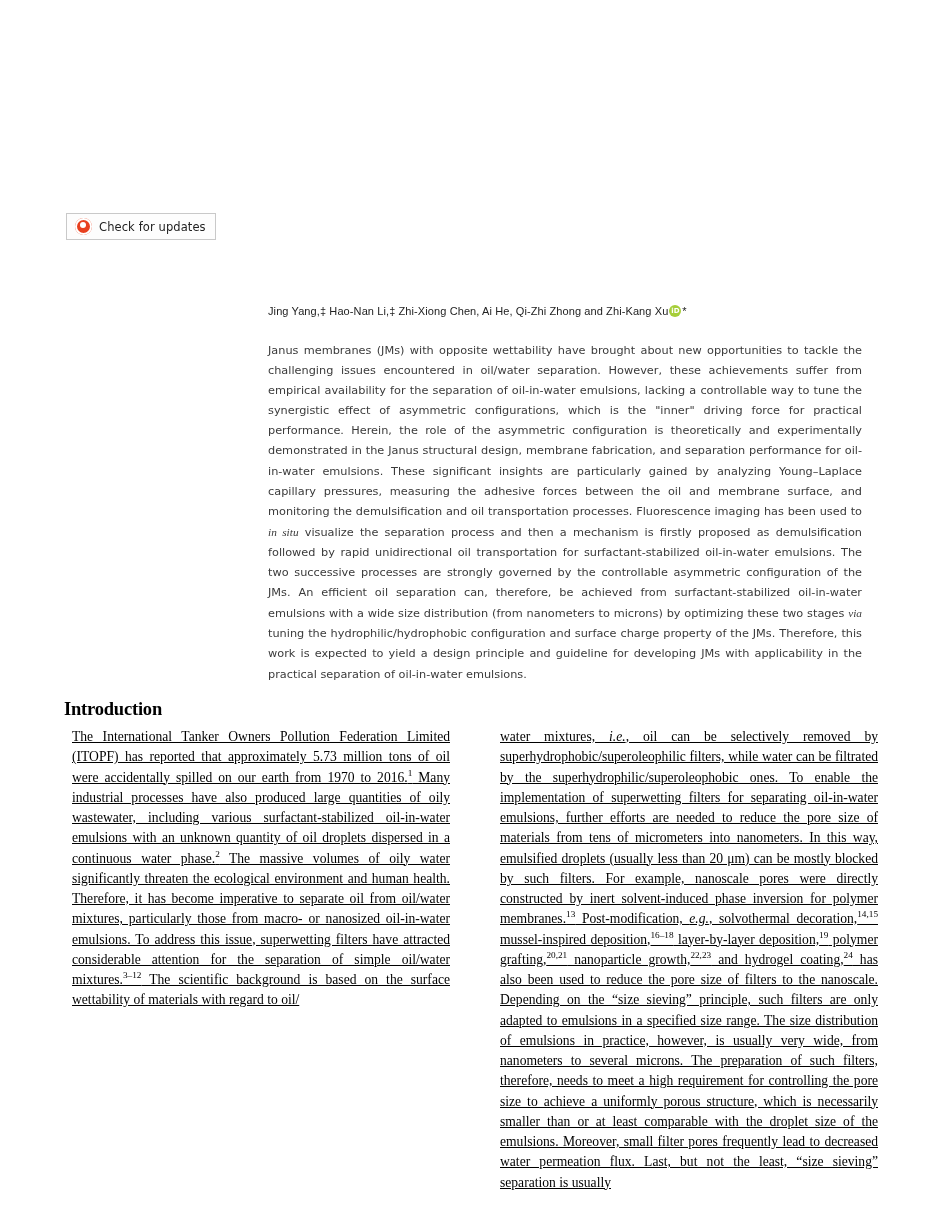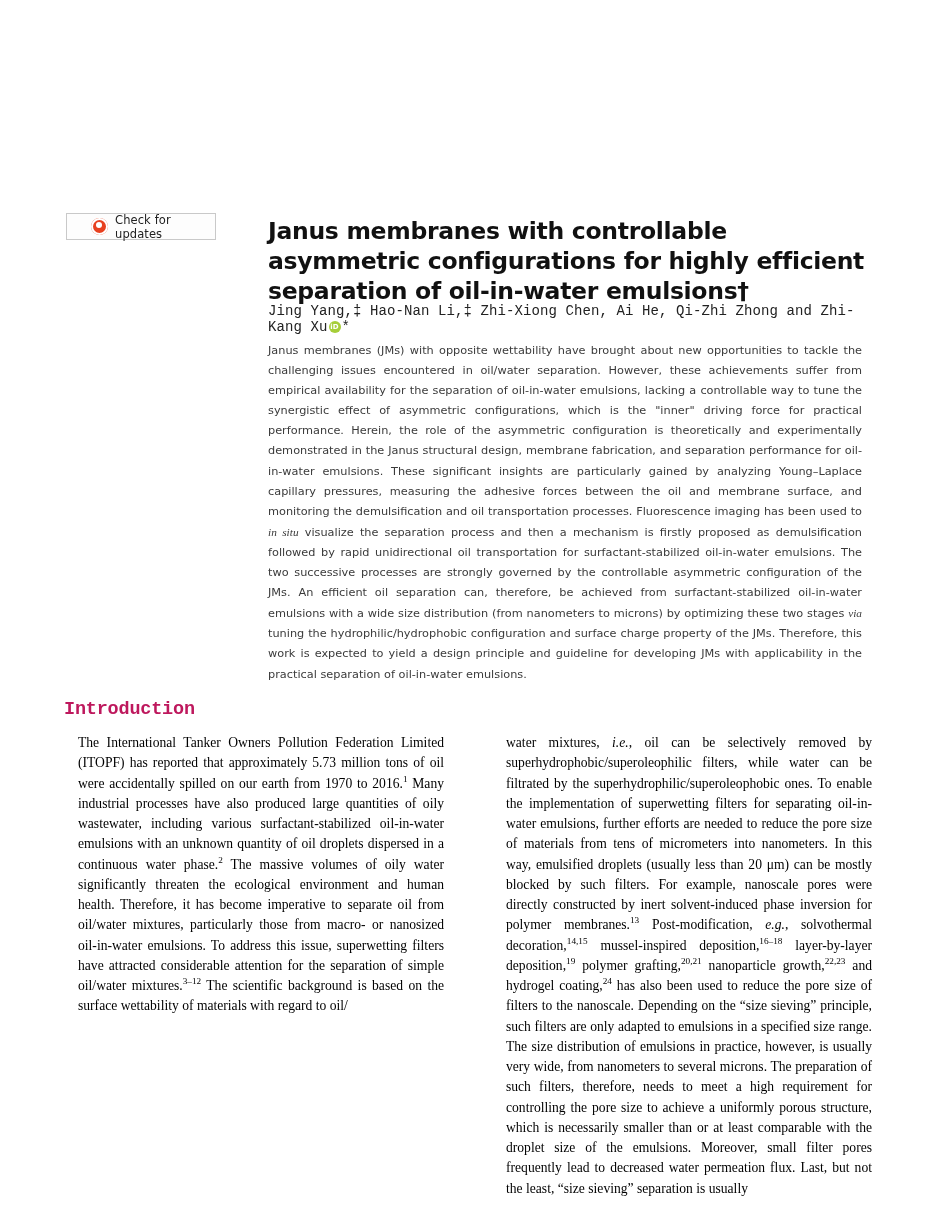--- a/index.html
+++ b/index.html
@@ -26,21 +26,21 @@
     position: absolute;
     left: 66px;
     top: 213px;
     width: 150px;
     height: 27px;
     border: 1px solid #c9c9c9;
     background: #fdfdfd;
     display: flex;
     align-items: center;
     gap: 7px;
-    padding-left: 24px;
+    padding-left: 8px;
     box-sizing: border-box;
   }
   .badge-icon {
     width: 17px;
     height: 17px;
     border-radius: 50%;
     background: #e8401f;
     position: relative;
     flex: 0 0 auto;
     box-shadow: inset 0 0 0 2px #ffffff;
@@ -74,22 +74,22 @@
     line-height: 1.28;
     color: #111111;
     letter-spacing: -0.3px;
   }
 
   .authors {
     position: absolute;
     left: 268px;
     top: 303px;
     width: 610px;
-    font-family: Liberation Mono, monospace;
-    font-size: 14px;
+    font-family: Liberation Sans, sans-serif;
+    font-size: 11px;
     color: #222222;
     letter-spacing: 0.1px;
   }
   .orcid {
     display: inline-block;
     width: 12px;
     height: 12px;
     border-radius: 50%;
     background: #a6ce39;
     position: relative;
@@ -124,59 +124,58 @@
     text-align: justify;
     text-justify: inter-word;
   }
   .abstract i { font-style: italic; font-family: Liberation Serif, serif; }
 
   
   .section-head {
     position: absolute;
     left: 64px;
     top: 684px;
-    font-family: Liberation Mono, monospace;
+    font-family: Liberation Serif, serif;
     font-size: 18.5px;
-    color: #be185d;
+    color: #000000;
     letter-spacing: -0.2px;
   }
 
   
   .col {
     position: absolute;
     top: 719px;
     width: 394px;
     font-family: "Liberation Serif", serif;
     font-size: 13.6px;
     line-height: 1.49;
     text-align: justify;
     text-justify: inter-word;
     color: #000000;
   }
   .col-left { left: 64px; }
   .col-right { left: 492px; }
-  .col p { margin: 14px; }
+  .col p { margin: 8px; text-decoration: underline; }
   .col i { font-style: italic; }
   sup {
     font-size: 0.68em;
     vertical-align: super;
     line-height: 0;
   }
 </style>
 </head>
 <body>
 
 <div class="page">
 
   <div class="badge">
     <span class="badge-icon"></span>
     <span class="badge-text">Check for updates</span>
   </div>
 
-  <h1 class="title">Janus membranes with controllable asymmetric configurations for highly efficient separation of oil-in-water emulsions†</h1>
 
   <div class="authors">
     <span>Jing Yang,‡ Hao-Nan Li,‡ Zhi-Xiong Chen, Ai He, Qi-Zhi Zhong and Zhi-Kang Xu</span><span class="orcid"></span><span>*</span>
   </div>
 
   <div class="abstract">
     <span>Janus membranes (JMs) with opposite wettability have brought about new opportunities to tackle the challenging issues encountered in oil/water separation. However, these achievements suffer from empirical availability for the separation of oil-in-water emulsions, lacking a controllable way to tune the synergistic effect of asymmetric configurations, which is the "inner" driving force for practical performance. Herein, the role of the asymmetric configuration is theoretically and experimentally demonstrated in the Janus structural design, membrane fabrication, and separation performance for oil-in-water emulsions. These significant insights are particularly gained by analyzing Young–Laplace capillary pressures, measuring the adhesive forces between the oil and membrane surface, and monitoring the demulsification and oil transportation processes. Fluorescence imaging has been used to </span><i>in situ</i><span> visualize the separation process and then a mechanism is firstly proposed as demulsification followed by rapid unidirectional oil transportation for surfactant-stabilized oil-in-water emulsions. The two successive processes are strongly governed by the controllable asymmetric configuration of the JMs. An efficient oil separation can, therefore, be achieved from surfactant-stabilized oil-in-water emulsions with a wide size distribution (from nanometers to microns) by optimizing these two stages </span><i>via</i><span> tuning the hydrophilic/hydrophobic configuration and surface charge property of the JMs. Therefore, this work is expected to yield a design principle and guideline for developing JMs with applicability in the practical separation of oil-in-water emulsions.</span>
   </div>
 
   <h2 class="section-head">Introduction</h2>

